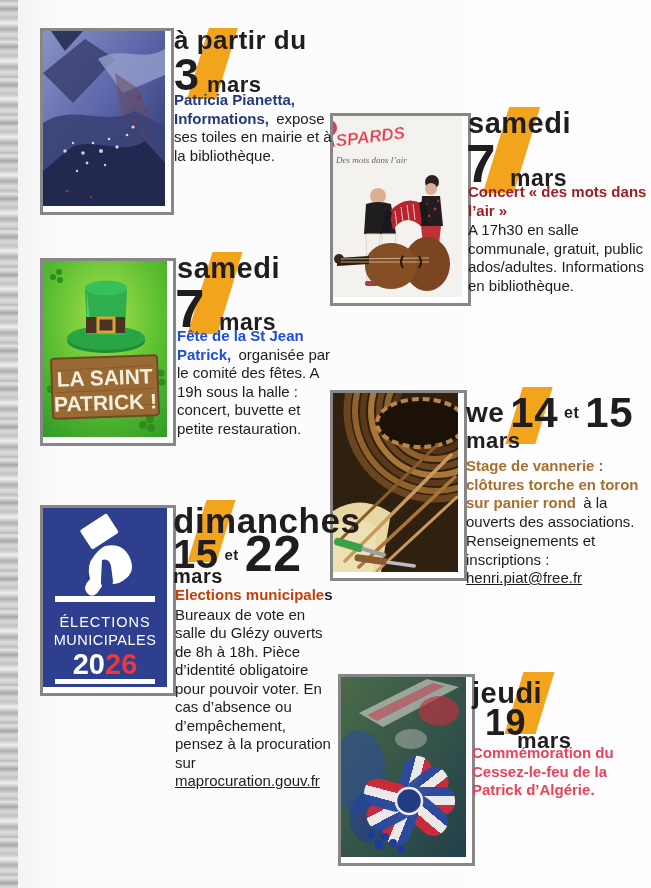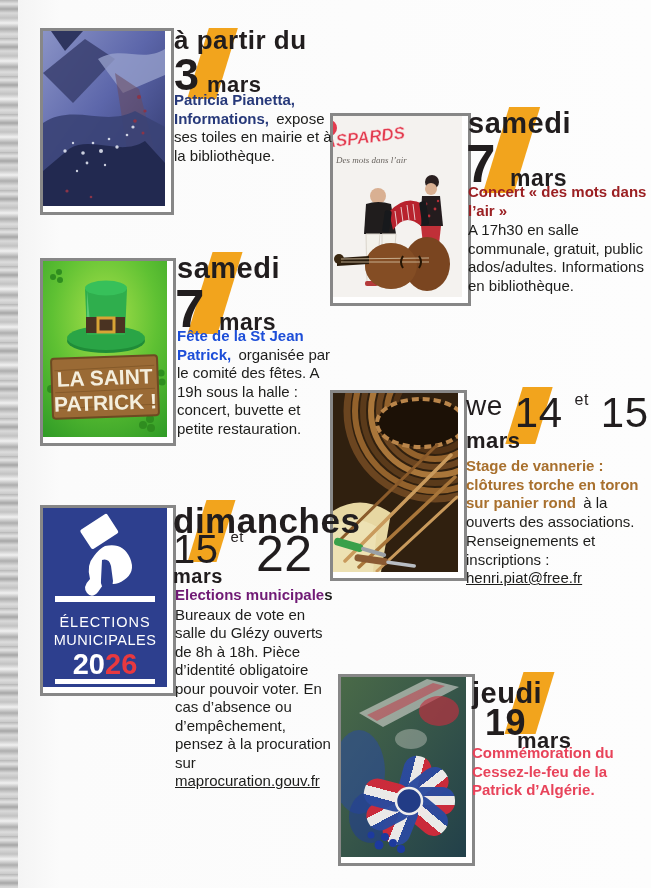--- a/index.html
+++ b/index.html
@@ -11,29 +11,29 @@
   .leftbar{
     position:absolute;left:0;top:0;width:18px;height:888px;z-index:2;
     background:repeating-linear-gradient(180deg,
       #b6b6b6 0,#e3e3e3 4px,#a7a7a7 9px,#d9d9d9 13px,
       #c3c3c3 18px,#f0f0f0 23px,#aeaeae 29px,#dddddd 34px,#c9c9c9 38px);
   }
   .photo{position:absolute;margin:0;border:3px solid #878787;background:#fff;z-index:1;}
   .photo svg{display:block;}
   .slash{position:absolute;background:#f2a41d;transform:skewX(-17deg);z-index:0;}
   .dh{position:absolute;font-weight:bold;color:#211d1e;letter-spacing:.5px;line-height:1;z-index:3;}
-  .dh-row{position:absolute;display:flex;align-items:flex-start;gap:12px;font-weight:normal;color:#211d1e;line-height:1;z-index:3;}
+  .dh-row{position:absolute;display:flex;align-items:center;gap:6px;font-weight:bold;color:#211d1e;line-height:1;z-index:3;}
   .dh-row span{letter-spacing:.5px;}
   .txt{position:absolute;font-size:15px;line-height:18.5px;z-index:3;}
   .txt p{margin:0;}
   .txt p + p{margin-top:1px;}
   .ttl{font-weight:bold;}
   .ttl.inline{margin-right:3px;}
   .c-navy{color:#27397a}.c-red{color:#9b2023}.c-green{color:#1d4ed8}
-  .c-brown{color:#a8702e}.c-blue{color:#701a75}.c-pink{color:#e8435a}
+  .c-brown{color:#a8702e}.c-blue{color:#c2410c}.c-pink{color:#e8435a}
   .c-black{color:#1d1d1b}
   .lnk{color:#1d1d1b;text-decoration:underline;display:block;cursor:pointer;}
 </style>
 </head>
 <body>
 
 <div class="leftbar"></div>
 
 <section>
   <figure class="photo" style="left:40px;top:28px;width:128px;height:181px">

